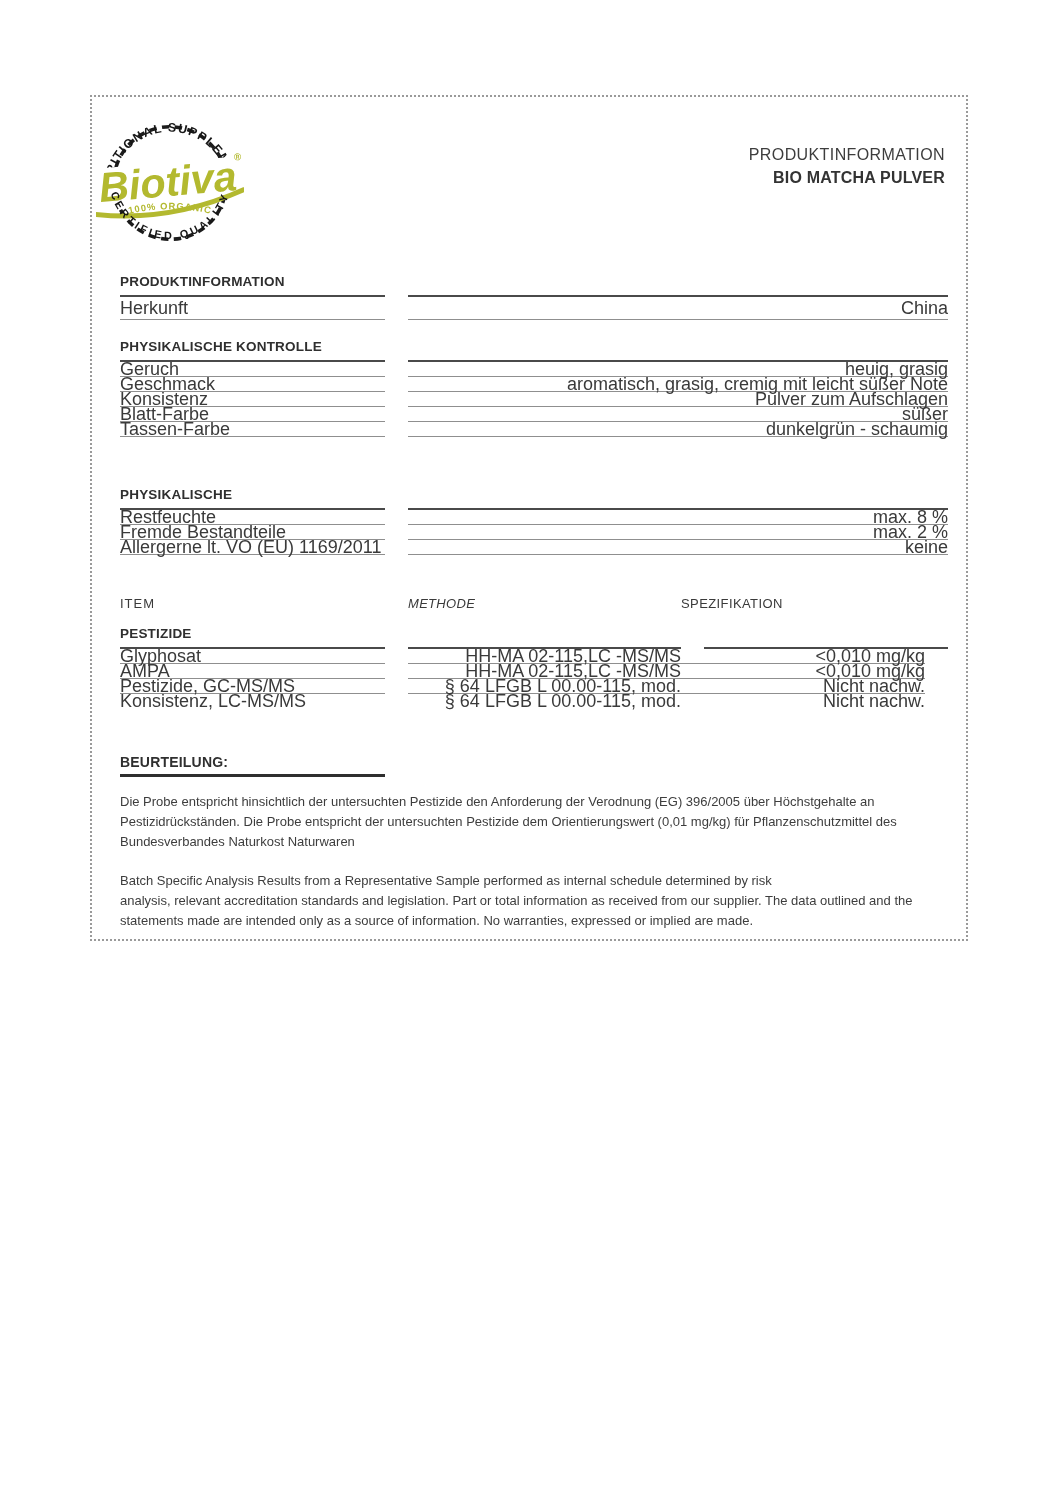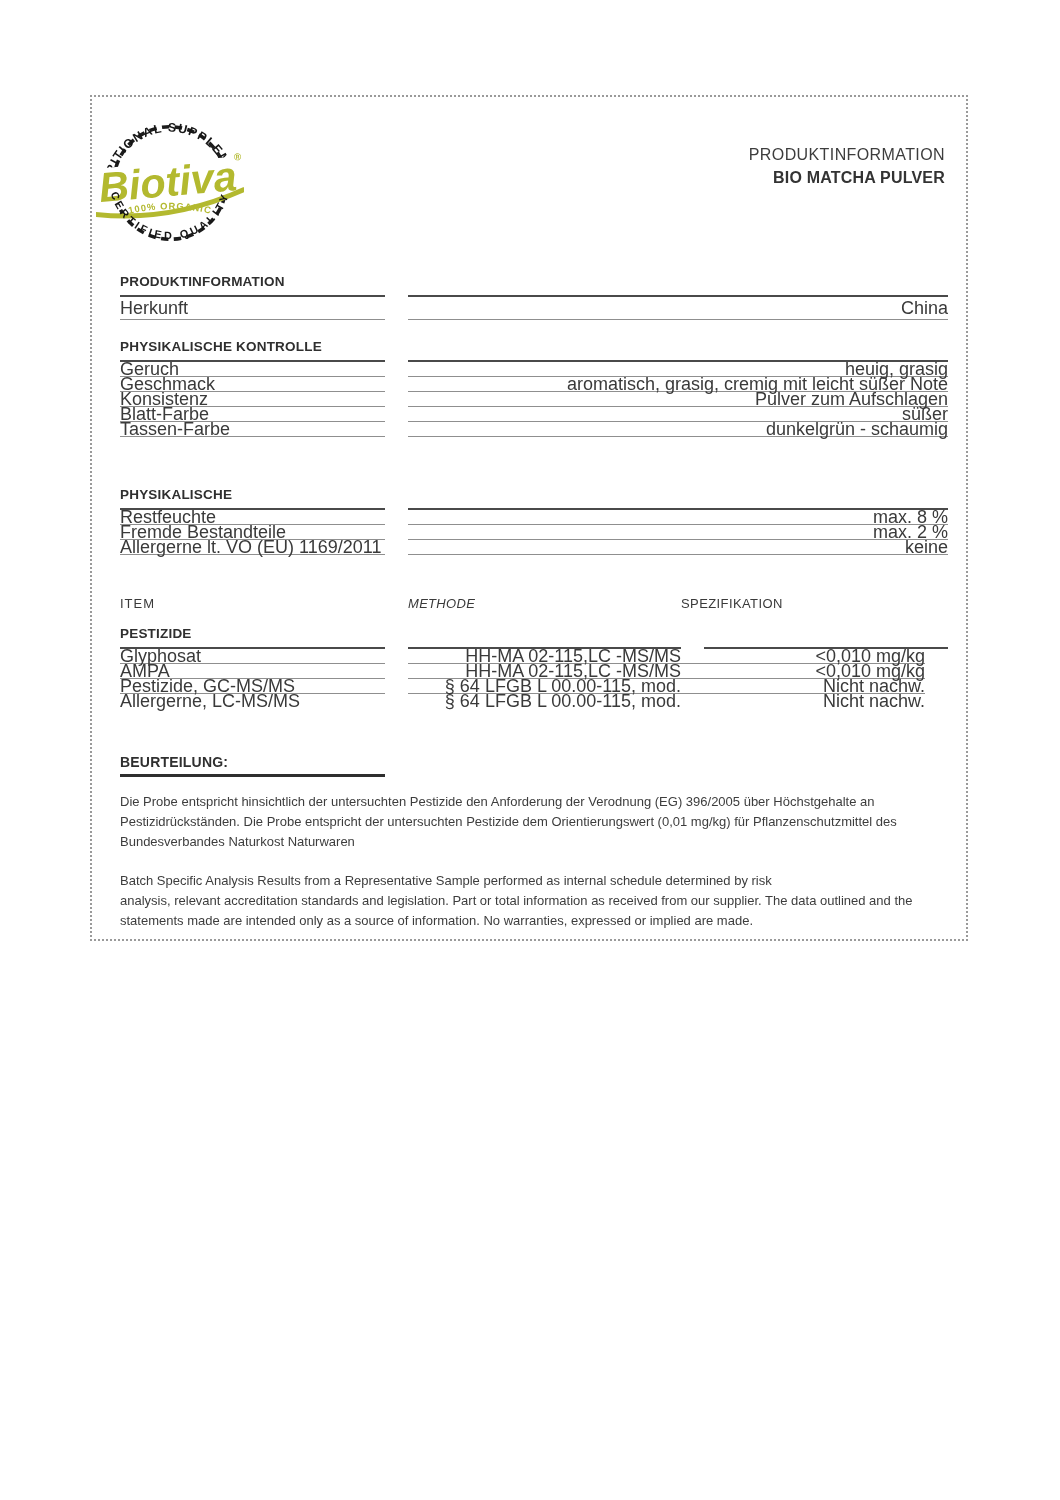--- a/index.html
+++ b/index.html
@@ -179,21 +179,21 @@
       <div class="c item">AMPA</div>
       <div class="c meth">HH-MA 02-115,LC -MS/MS</div>
       <div class="c spez">&lt;0,010 mg/kg</div>
     </div>
     <div class="row row-2col">
       <div class="c item">Pestizide, GC-MS/MS</div>
       <div class="c meth">§ 64 LFGB L 00.00-115, mod.</div>
       <div class="c spez">Nicht nachw.</div>
     </div>
     <div class="row row-2col no-line">
-      <div class="c item">Allergerne, LC-MS/MS</div>
+      <div class="c item">Konsistenz, LC-MS/MS</div>
       <div class="c meth">§ 64 LFGB L 00.00-115, mod.</div>
       <div class="c spez">Nicht nachw.</div>
     </div>
   </div>
 
   <div class="sec" id="sec-beurteilung" style="top:754px">
     <div class="sec-heading">BEURTEILUNG:</div>
     <div class="thick-rule"></div>
     <div class="para" id="beurteilung-text">Die Probe entspricht hinsichtlich der untersuchten Pestizide den Anforderung der Verodnung (EG) 396/2005 über Höchstgehalte an
 Pestizidrückständen. Die Probe entspricht der untersuchten Pestizide dem Orientierungswert  (0,01 mg/kg) für Pflanzenschutzmittel des

